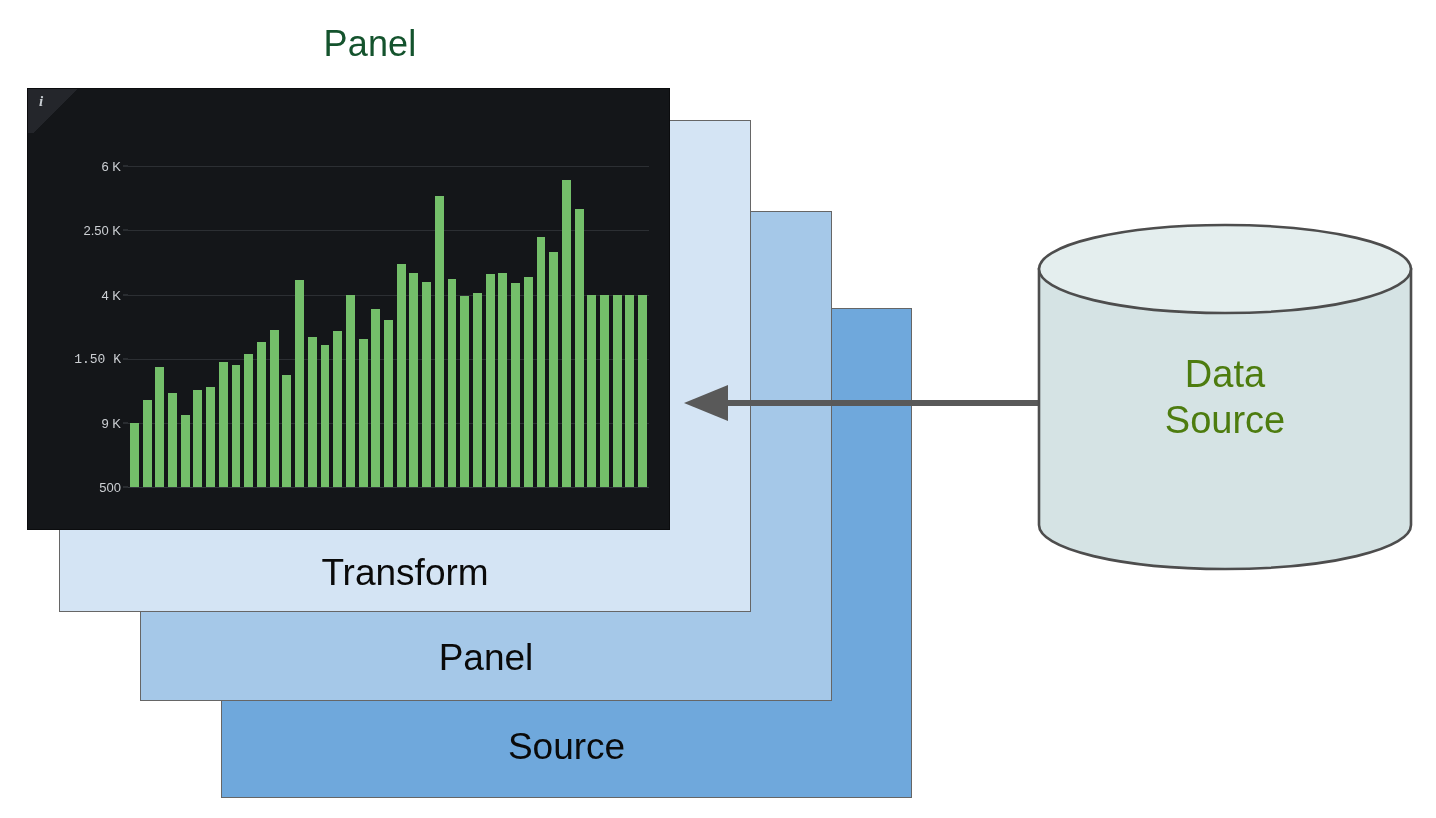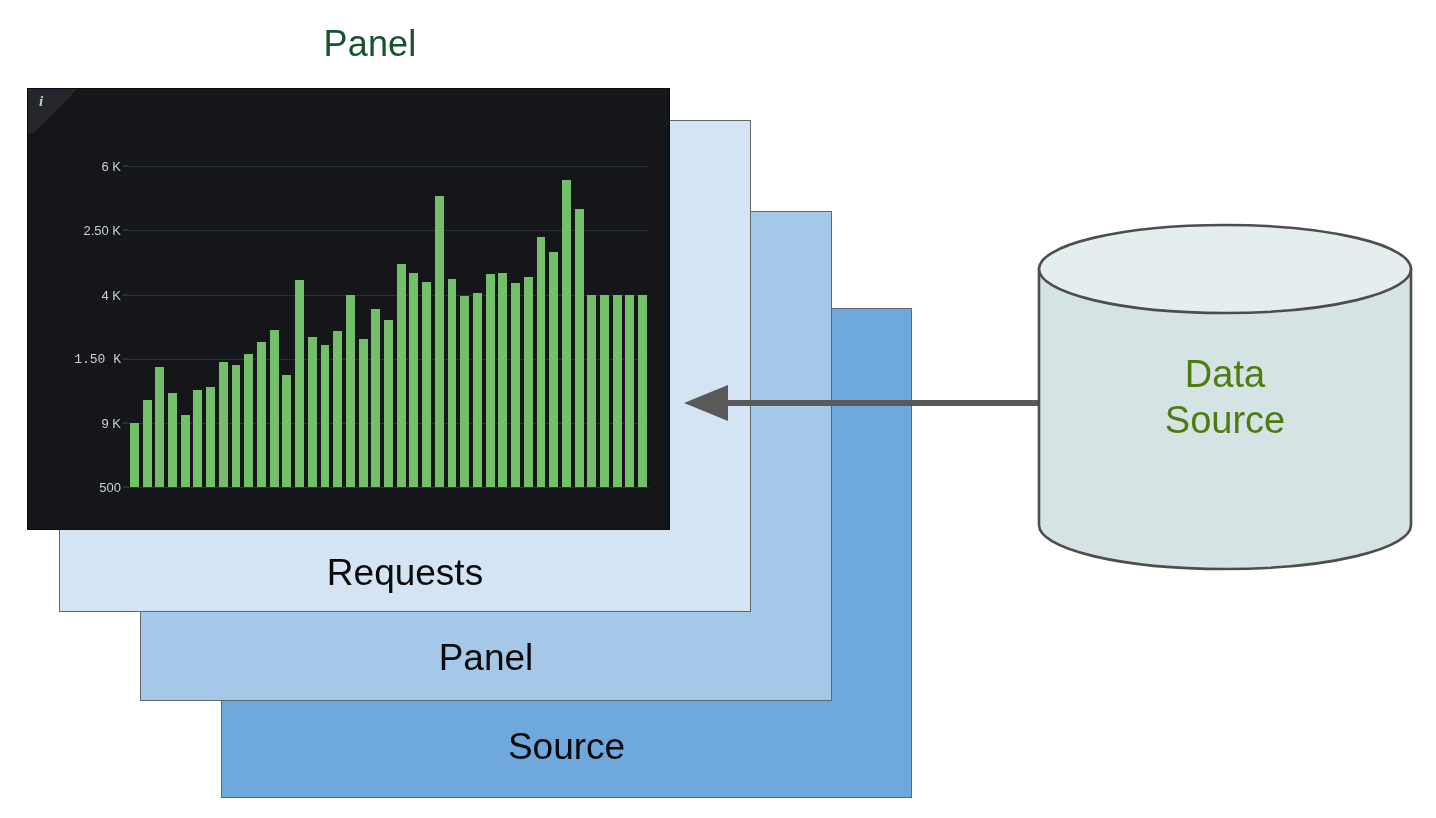--- a/index.html
+++ b/index.html
@@ -224,21 +224,21 @@
 
 <div class="layer" id="layer-plugin" style="background: rgb(111, 168, 220); border-color: rgb(102, 102, 102);">
   <div class="layer-label">Source</div>
 </div>
 
 <div class="layer" id="layer-query" style="background: rgb(165, 200, 232); border-color: rgb(102, 102, 102);">
   <div class="layer-label">Panel</div>
 </div>
 
 <div class="layer" id="layer-transform" style="background: rgb(212, 228, 244); border-color: rgb(102, 102, 102);">
-  <div class="layer-label">Requests</div>
+  <div class="layer-label">Transform</div>
 </div>
 
 <div id="grafana-panel" style="background: rgb(20, 22, 25);">
   <div id="panel-corner-sheen"></div>
   <div id="panel-info-icon">i</div>
 
   <div id="plot-area">
     <div id="plot-inner">
       <div id="gridlines">
           <div class="gridline" style="top: 5.66038%;"></div>

